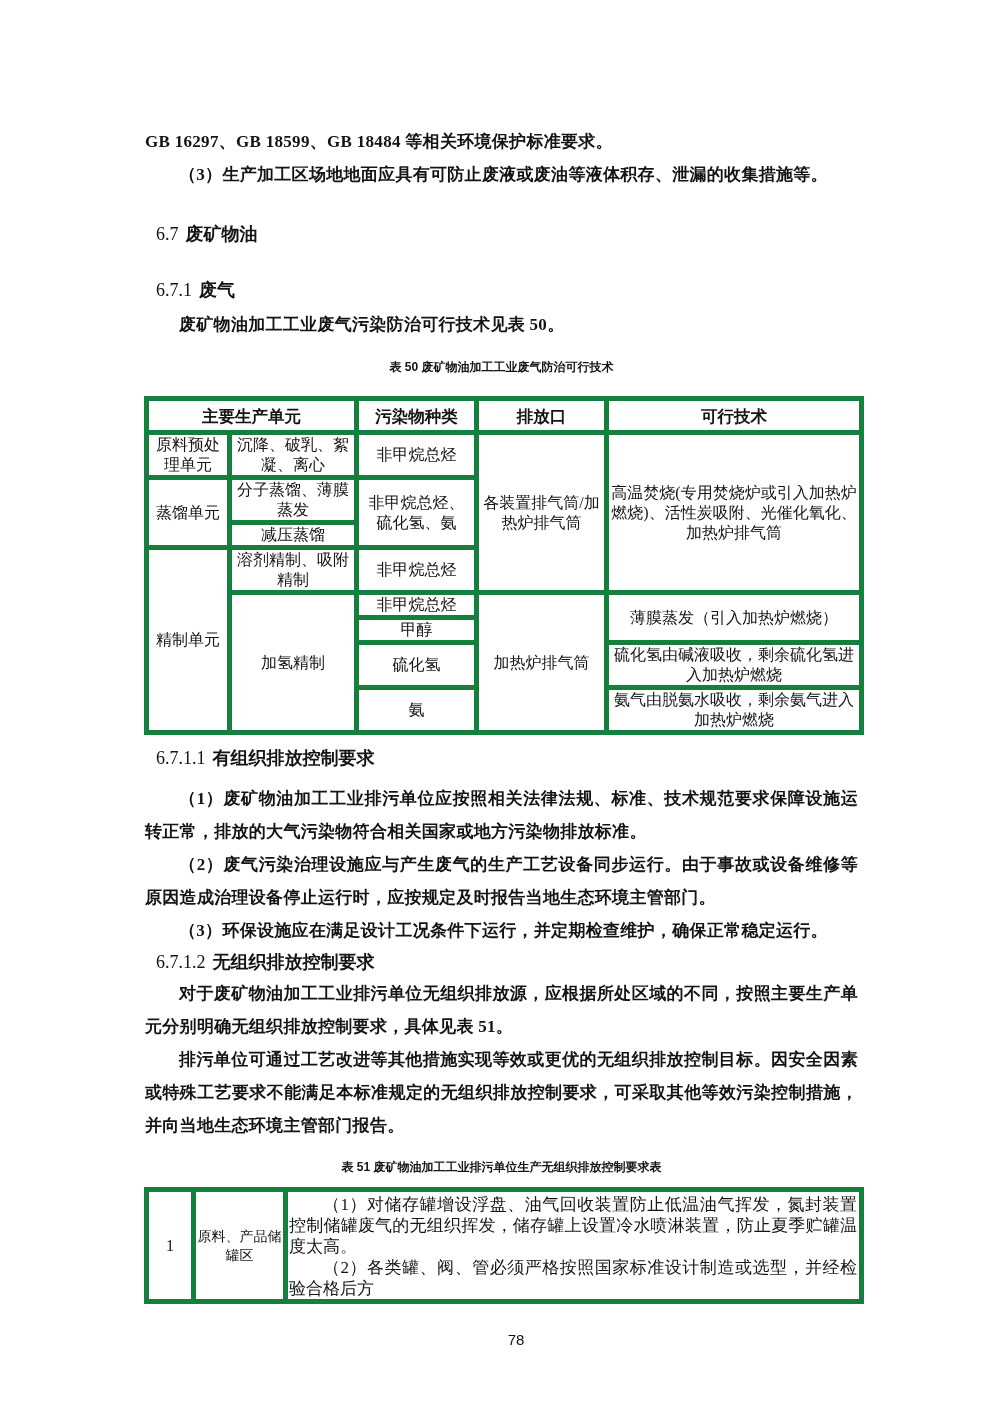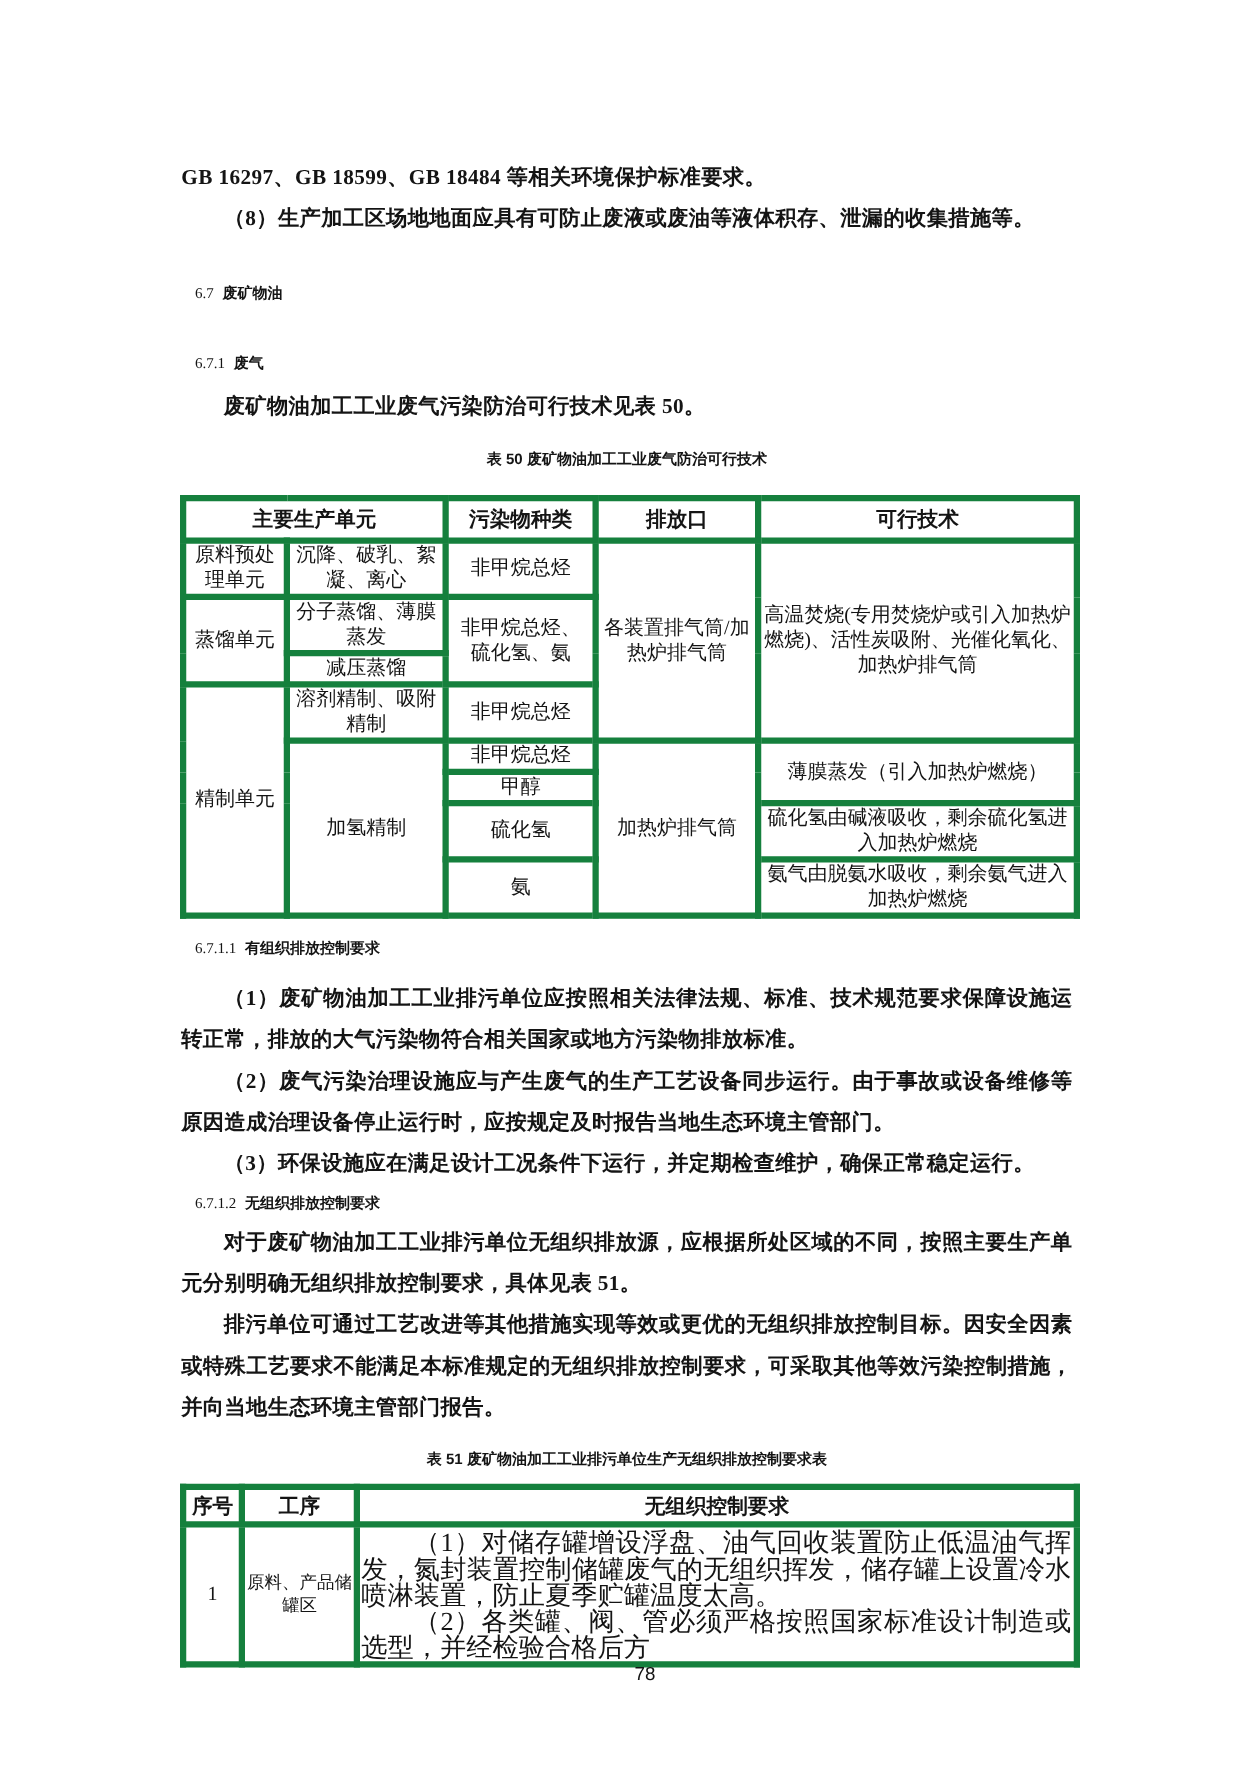--- a/index.html
+++ b/index.html
@@ -10,21 +10,21 @@
   }
   
   .para{
     position:absolute;left:145px;width:713px;margin:0;
     font-size:17px;line-height:33px;letter-spacing:.3px;
     text-align:justify;
     font-weight:bold;
   }
   .indent{text-indent:2em;}
   
-  .hd{position:absolute;left:156px;margin:0;white-space:nowrap;font-size:12px;line-height:19px;}
+  .hd{position:absolute;left:156px;margin:0;white-space:nowrap;font-size:18px;line-height:19px;}
   .hd .num{font-family:"Liberation Serif","DejaVu Serif",serif;font-weight:normal;}
   .hd .ttl{font-family:"Liberation Sans","DejaVu Sans",sans-serif;font-weight:bold;margin-left:7px;}
   
   .tbl-title{
     position:absolute;left:145px;width:713px;margin:0;text-align:center;
     font-family:"Liberation Sans","DejaVu Sans",sans-serif;
     font-weight:bold;font-size:12px;line-height:20px;
   }
   
   table.doc-tbl{
@@ -37,36 +37,36 @@
   }
   .doc-tbl th{font-family:"Liberation Sans","DejaVu Sans",sans-serif;font-weight:bold;font-size:16.5px;}
   .t50{top:396px;width:715px;}
   .t51{top:1187px;width:715px;}
   .left-cell{text-align:left;padding-left:4px;padding-right:3px;}
   .rh34{height:34px}.rh41{height:41px}.rh20{height:20px}
   .rh22{height:22px}.rh21{height:21px}.rh42{height:42px}
   .rh30{height:30px}.rh65{height:65px}
   .t51 .req{
     text-align:left;vertical-align:top;padding:2px 2px 0 1px;
-    font-size:21px;line-height:21px;
+    font-size:17px;line-height:21px;
   }
   .t51 .req p{margin:0;text-indent:2em;text-align:justify;}
   .t51 .proc-cell{font-size:14px;line-height:19px;padding:0 1px;}
   .pageno{
     position:absolute;top:1315px;left:0;width:1000px;margin:16px;text-align:center;
     font-family:"Liberation Sans","DejaVu Sans",sans-serif;font-size:15px;
   }
 </style>
 </head>
 <body>
 
 <div class="doc">
 
   <p class="para" style="top:125px;">GB 16297、GB 18599、GB 18484 等相关环境保护标准要求。</p>
-  <p class="para indent" style="top:158px;">（8）生产加工区场地地面应具有可防止废液或废油等液体积存、泄漏的收集措施等。</p>
+  <p class="para indent" style="top:158px;">（3）生产加工区场地地面应具有可防止废液或废油等液体积存、泄漏的收集措施等。</p>
 
   <h2 class="hd" style="top:225px;"><span class="num">6.7</span><span class="ttl">废矿物油</span></h2>
 
   <h3 class="hd" style="top:281px;"><span class="num">6.7.1</span><span class="ttl">废气</span></h3>
 
   <p class="para indent" style="top:308px;">废矿物油加工工业废气污染防治可行技术见表 50。</p>
 
   <p class="tbl-title" style="top:357px;">表 50 废矿物油加工工业废气防治可行技术</p>
 
   <table class="doc-tbl t50">
@@ -137,25 +137,20 @@
 
   <p class="tbl-title" style="top:1157px;">表 51 废矿物油加工工业排污单位生产无组织排放控制要求表</p>
 
   <table class="doc-tbl t51">
     <colgroup>
       <col style="width:47px">
         <col style="width:92px">
         <col style="width:576px">
     </colgroup>
     <tbody>
-        <tr class="rh30">
-      <th>序号</th>
-      <th>工序</th>
-      <th>无组织控制要求</th>
-    </tr>
     <tr class="rh65">
       <td>1</td>
       <td class="proc-cell">原料、产品储罐区</td>
       <td class="req">
         <p>（1）对储存罐增设浮盘、油气回收装置防止低温油气挥发，氮封装置控制储罐废气的无组织挥发，储存罐上设置冷水喷淋装置，防止夏季贮罐温度太高。</p>
         <p>（2）各类罐、阀、管必须严格按照国家标准设计制造或选型，并经检验合格后方</p>
       </td>
     </tr>
   </tbody>
     </table>

